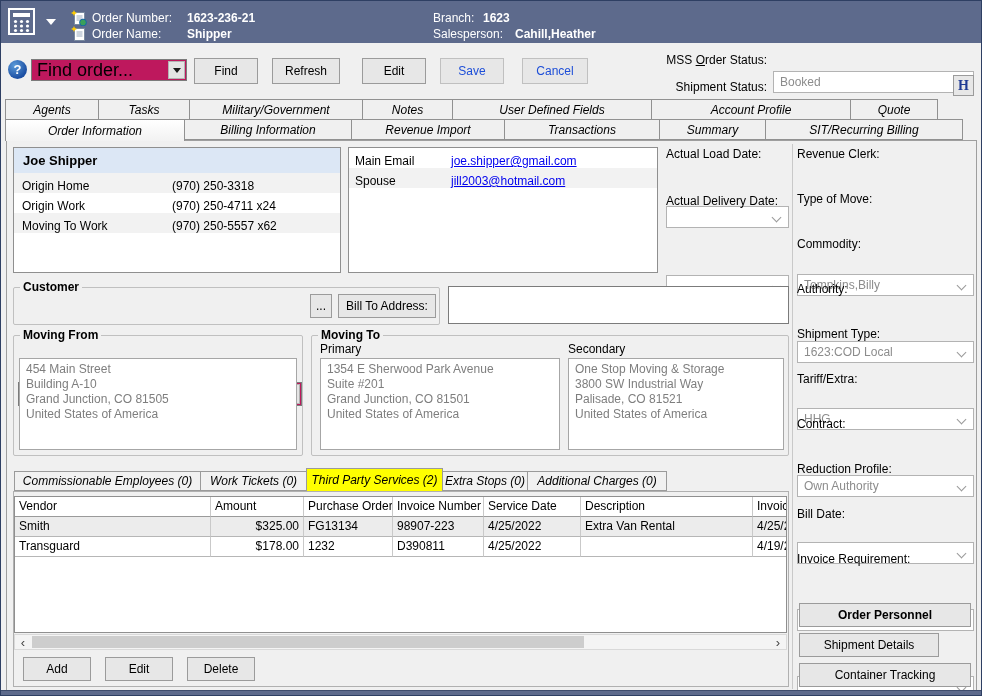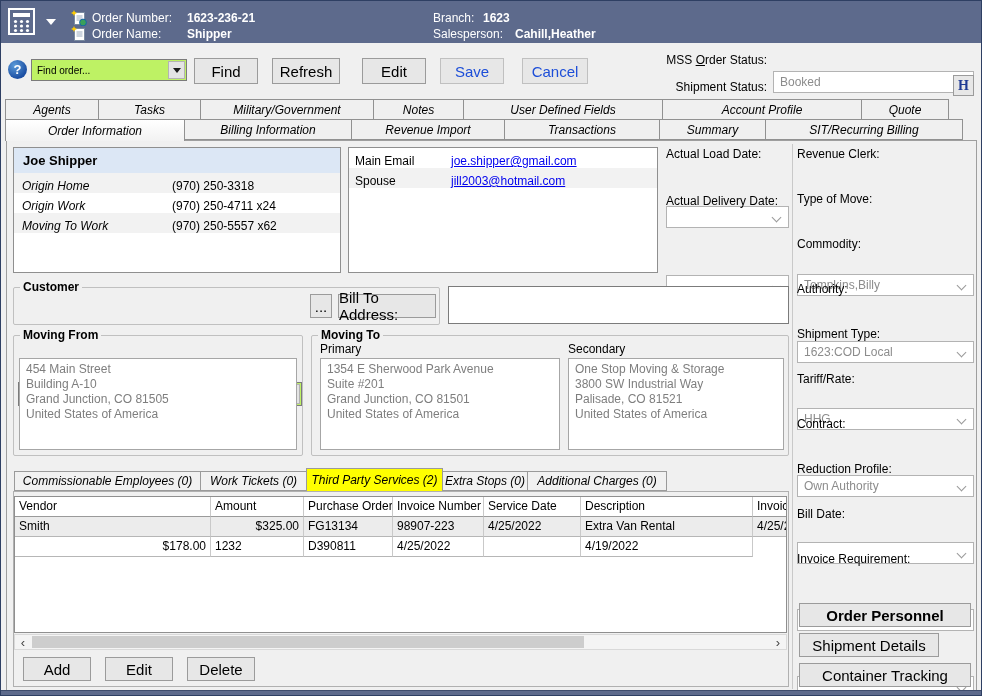--- a/index.html
+++ b/index.html
@@ -8,45 +8,45 @@
   .txt{font-size:12px;color:#000;white-space:nowrap;}
   .b{font-weight:bold;}
 
   
   .titlebar{position:absolute;left:0;top:0;width:100%;height:42px;background:#5d6a8c;}
   .titlebar .txt{color:#fff;}
   .caret-w{width:0;height:0;border-left:5px solid transparent;border-right:5px solid transparent;border-top:6px solid #fff;}
   .bottom-frame{position:absolute;left:0;right:0;bottom:0;height:4px;background:#5d6a8c;border-top:1px solid #3e4c6d;}
 
   
-  .btn{background:#e7e7e7;border:1px solid #9b9b9b;display:flex;align-items:center;justify-content:center;font-size:15px;color:#000;box-sizing:border-box;cursor:default;}
+  .btn{background:#e7e7e7;border:1px solid #9b9b9b;display:flex;align-items:center;justify-content:center;font-size:12px;color:#000;box-sizing:border-box;cursor:default;}
   .btn.disabled{color:#1d4ed8;border-color:#c0c0c0;}
   .help{width:19px;height:19px;border-radius:50%;background:radial-gradient(circle at 35% 30%,#5b9bd9,#1c4fa3 70%);color:#fff;font-weight:bold;font-size:13px;display:flex;align-items:center;justify-content:center;}
-  .ccombo{background:#bef264;border:1px solid #7b7b7b;position:relative;display:flex;align-items:center;padding:0 22px 0 5px;font-size:10px;box-sizing:border-box;}
+  .ccombo{background:#be185d;border:1px solid #7b7b7b;position:relative;display:flex;align-items:center;padding:0 22px 0 5px;font-size:18px;box-sizing:border-box;}
   .ccombo .dbtn{position:absolute;right:1px;top:1px;bottom:1px;width:17px;background:#e4e4e4;border:1px solid #b3b3b3;box-sizing:border-box;display:flex;align-items:center;justify-content:center;}
   .darr{width:0;height:0;border-left:4px solid transparent;border-right:4px solid transparent;border-top:5px solid #1a1a1a;}
   .rlabel{text-align:right;font-size:12px;}
   .mn{text-decoration:underline;}
 
   
   .combo{background:#fff;border:1px solid #b3b3b3;height:22px;box-sizing:border-box;position:relative;display:flex;align-items:center;padding:0 20px 0 6px;font-size:12px;color:#8c8c8c;white-space:nowrap;overflow:hidden;}
   .chev{position:absolute;right:8px;top:7px;width:6px;height:6px;border-right:1px solid #9a9a9a;border-bottom:1px solid #9a9a9a;transform:rotate(45deg);}
 
   
   .tab{box-sizing:border-box;border:1px solid #919191;background:#f0f0f0;display:flex;align-items:center;justify-content:center;font-size:12px;margin-left:-1px;white-space:nowrap;overflow:hidden;}
   .tab.active{background:linear-gradient(#ffffff,#f2f2f2);border-bottom:none;z-index:3;}
   .tabrow{position:absolute;display:flex;font-style:italic;}
   .page{position:absolute;left:5px;top:139px;width:971px;height:551px;border:1px solid #9e9e9e;background:#f0f0f0;box-sizing:border-box;}
 
   
   .panel{background:#fff;border:1px solid #8f8f8f;box-sizing:border-box;overflow:hidden;}
   .phead{height:25px;background:#dce7f5;display:flex;align-items:center;padding-left:9px;font-size:13px;font-weight:bold;}
   .prow{height:20px;display:flex;align-items:flex-end;font-size:12px;}
   .prow.stripe{background:#f2f2f2;}
-  .plabel{padding-left:8px;width:150px;flex:none;font-style:italic;}
+  .plabel{padding-left:8px;width:150px;flex:none;}
   .elabel{padding-left:6px;width:96px;flex:none;}
   .link{color:#0000ee;text-decoration:underline;}
 
   .fieldset{position:absolute;border:1px solid #c0c0c0;border-radius:2px;box-sizing:border-box;}
   .legend{position:absolute;top:-8px;left:6px;background:#f0f0f0;padding:0 3px;font-size:12px;font-weight:bold;white-space:nowrap;}
   .addrbox{background:#fff;border:1px solid #a6a6a6;box-sizing:border-box;color:#7e7e7e;font-size:12px;line-height:15px;padding:3px 6px;white-space:pre-line;overflow:hidden;}
 
   
   .stab{box-sizing:border-box;border:1px solid #9a9a9a;background:#f1f1f1;display:flex;align-items:center;justify-content:center;font-size:12px;margin-left:-1px;white-space:nowrap;}
   .stab.active{background:#ffff00;z-index:3;border-bottom:none;}
@@ -132,21 +132,21 @@
   <div class="abs rlabel" style="left:600px;top:52px;width:166px;"><span>MSS </span><span class="mn">O</span><span>rder Status:</span></div>
   <div class="abs combo" style="left:772px;top:48px;width:201px;">
     <span>Booked</span>
     <span class="chev"></span>
   </div>
   <div class="abs rlabel" style="left:600px;top:79px;width:166px;">Shipment Status:</div>
   <div class="abs btn" style="left:952px;top:74px;width:21px;height:21px;font-family:'Liberation Serif',serif;font-weight:bold;color:#1f3a93;font-size:14px;">H</div>
 
   <div class="tabrow" style="left:5px;top:98px;height:21px;">
     <div class="tab" style="width:94px;">Agents</div>
-    <div class="tab" style="width:103px;">Tasks</div>
+    <div class="tab" style="width:92px;">Tasks</div>
     <div class="tab" style="width:174px;">Military/Government</div>
     <div class="tab" style="width:91px;">Notes</div>
     <div class="tab" style="width:200px;">User Defined Fields</div>
     <div class="tab" style="width:200px;">Account Profile</div>
     <div class="tab" style="width:88px;">Quote</div>
   </div>
   <div class="tabrow" style="left:5px;top:118px;height:21px;z-index:2;">
     <div class="tab active" style="width:180px;height:22px;">Order Information</div>
     <div class="tab" style="width:168px;">Billing Information</div>
     <div class="tab" style="width:154px;">Revenue Import</div>
@@ -254,20 +254,21 @@
     <div class="tgrid">
       <div class="td r0">Smith</div>
       <div class="td r0 num">$325.00</div>
       <div class="td r0">FG13134</div>
       <div class="td r0">98907-223</div>
       <div class="td r0">4/25/2022</div>
       <div class="td r0">Extra Van Rental</div>
       <div class="td r0">4/25/2022</div>
     </div>
     <div class="tgrid">
+      <div class="td">Transguard</div>
       <div class="td num">$178.00</div>
       <div class="td">1232</div>
       <div class="td">D390811</div>
       <div class="td">4/25/2022</div>
       <div class="td"></div>
       <div class="td">4/19/2022</div>
     </div>
   </div>
 
   <div class="hscroll" style="left:13px;top:633px;width:773px;">
@@ -303,21 +304,21 @@
       <span>Own Authority</span>
       <span class="chev"></span>
     </div>
 
   <span class="abs sf-label" style="left:796px;top:326px;">Shipment Type:</span>
   <div class="abs combo" style="left:796px;top:341px;width:177px;">
       <span></span>
       <span class="chev"></span>
     </div>
 
-  <span class="abs sf-label" style="left:796px;top:371px;">Tariff/Rate:</span>
+  <span class="abs sf-label" style="left:796px;top:371px;">Tariff/Extra:</span>
   <div class="abs combo" style="left:796px;top:386px;width:177px;">
       <span>Local</span>
       <span class="chev"></span>
     </div>
 
   <span class="abs sf-label" style="left:796px;top:416px;">Contract:</span>
   <div class="abs combo" style="left:796px;top:431px;width:177px;">
       <span></span>
       <span class="chev"></span>
     </div>

